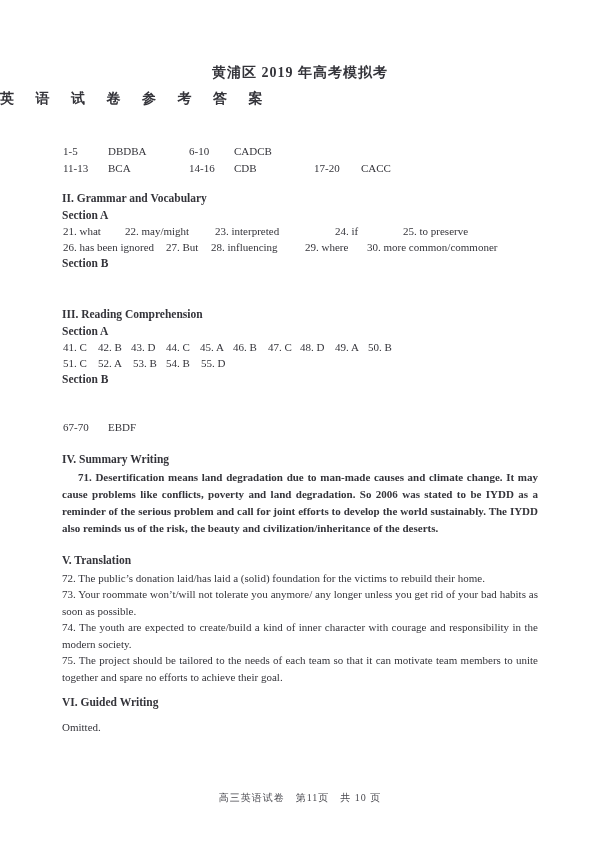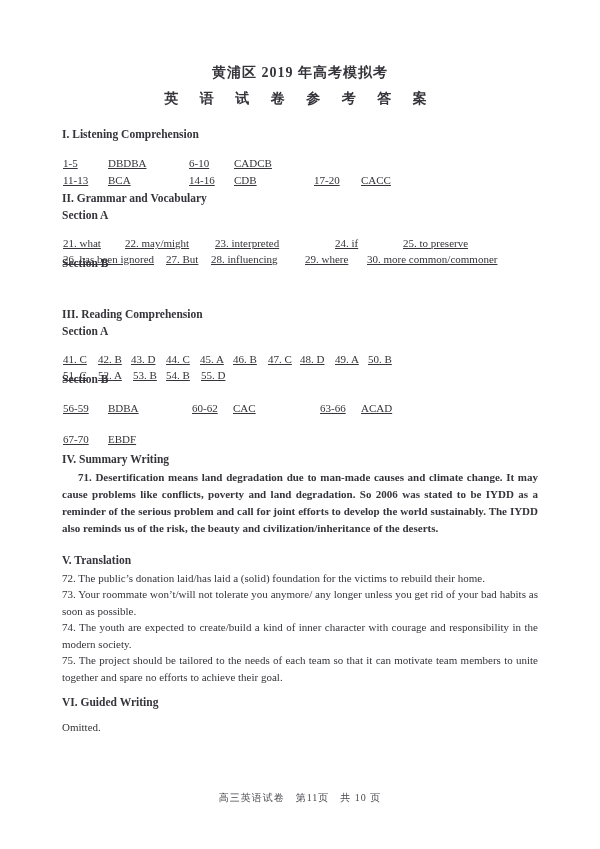--- a/index.html
+++ b/index.html
@@ -12,44 +12,43 @@
     font-family:"Liberation Serif","DejaVu Serif",serif;
     color:#34343a;
     overflow:hidden;
   }
   .abs { position:absolute; left:62px; width:476px; }
   .title {
     left:0; width:600px; text-align:center;
     font-size:14px; font-weight:bold; letter-spacing:1px;
   }
   .subtitle {
-    left:0; width:600px; text-align:center;
+    left:0; width:600px; 
     font-size:14px; font-weight:bold; letter-spacing:9px;
   }
   .heading { font-size:11.5px; font-weight:bold; }
   .row { position:absolute; left:63px; width:500px; height:14px; font-size:11px; }
-  .row .cell { position:absolute; top:12px; white-space:nowrap;text-decoration:underline; }
+  .row .cell { position:absolute; top:0; white-space:nowrap; }
   .para {
     font-size:11px; line-height:17px; text-align:justify;
   }
   .para.indent { text-indent:16px;font-weight:bold; }
   .footer {
     left:0; width:600px; text-align:center;
     font-size:10px; color:#4a4a50; letter-spacing:1px;
   }
 </style>
 </head>
 <body>
 
 <div class="page">
 
   <div class="abs title" style="top:64px">黄浦区 2019 年高考模拟考</div>
   <div class="abs subtitle" style="top:90px">英 语 试 卷 参 考 答 案</div>
 
-  <div class="abs heading" style="top:128px">I. Listening Comprehension</div>
   <div class="row" style="top:145px">
     <span class="cell" style="left:0">1-5</span>
     <span class="cell" style="left:45px">DBDBA</span>
     <span class="cell" style="left:126px">6-10</span>
     <span class="cell" style="left:171px">CADCB</span>
   </div>
   <div class="row" style="top:162px">
     <span class="cell" style="left:0">11-13</span>
     <span class="cell" style="left:45px">BCA</span>
     <span class="cell" style="left:126px">14-16</span>
@@ -91,28 +90,20 @@
     <span class="cell" style="left:305px">50. B</span>
   </div>
   <div class="row" style="top:357px">
     <span class="cell" style="left:0">51. C</span>
     <span class="cell" style="left:35px">52. A</span>
     <span class="cell" style="left:70px">53. B</span>
     <span class="cell" style="left:103px">54. B</span>
     <span class="cell" style="left:138px">55. D</span>
   </div>
   <div class="abs heading" style="top:373px">Section B</div>
-  <div class="row" style="top:390px">
-    <span class="cell" style="left:0">56-59</span>
-    <span class="cell" style="left:45px">BDBA</span>
-    <span class="cell" style="left:129px">60-62</span>
-    <span class="cell" style="left:170px">CAC</span>
-    <span class="cell" style="left:257px">63-66</span>
-    <span class="cell" style="left:298px">ACAD</span>
-  </div>
   <div class="row" style="top:421px">
     <span class="cell" style="left:0">67-70</span>
     <span class="cell" style="left:45px">EBDF</span>
   </div>
 
   <div class="abs heading" style="top:453px">IV. Summary Writing</div>
   <div class="abs para indent" style="top:469px">71.  Desertification means land degradation due to man-made causes and climate change. It may cause problems like conflicts, poverty and land degradation. So 2006 was stated to be IYDD as a reminder of the serious problem and call for joint efforts to develop the world sustainably. The IYDD also reminds us of the risk, the beauty and civilization/inheritance of the deserts.</div>
 
   <div class="abs heading" style="top:554px">V. Translation</div>
   <div class="abs para" style="top:570px">72. The public’s donation laid/has laid a (solid) foundation for the victims to rebuild their home.</div>

